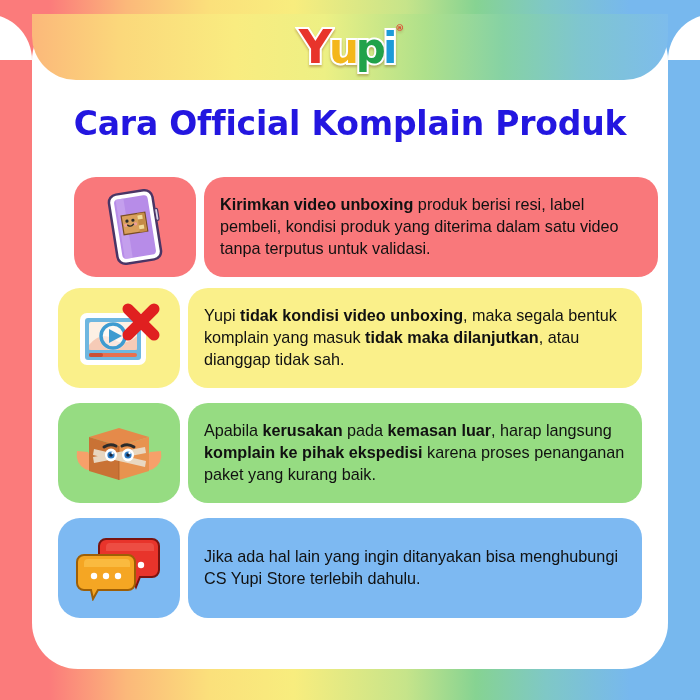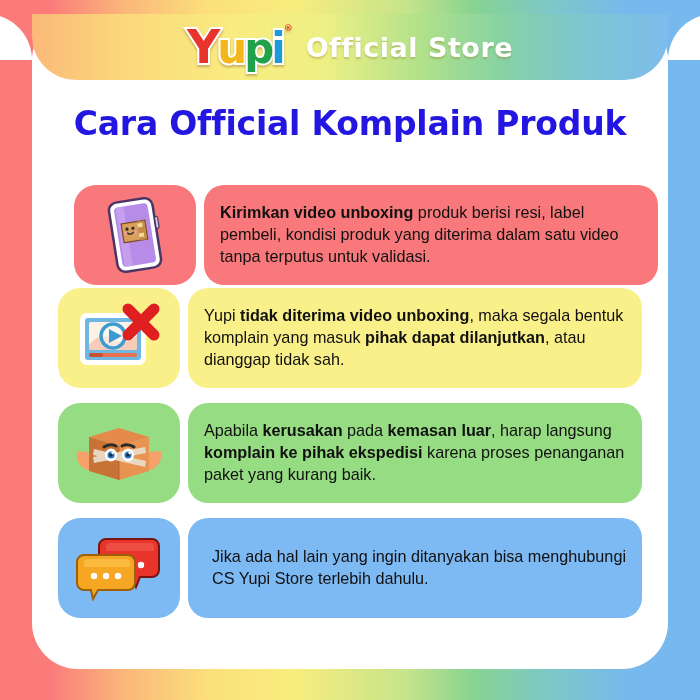--- a/index.html
+++ b/index.html
@@ -73,61 +73,60 @@
 
   
   #title{
     position:absolute;left:32px;top:104px;width:636px;text-align:center;
     font-family:"DejaVu Sans", sans-serif;font-weight:bold;
     font-size:33px;color:#2316E0;letter-spacing:-.2px;z-index:3;
   }
 
   
   .row{position:absolute;left:58px;width:584px;height:100px;display:flex;gap:8px;z-index:3;}
-  .row-1{top:185px;padding-left:16px;}
+  .row-1{top:177px;padding-left:16px;}
   .row-2{top:288px;}
   .row-3{top:403px;border-radius:21px;}
   .row-4{top:518px;}
   .icon-tile{
     width:122px;height:100px;border-radius:22px;flex:0 0 122px;
     display:flex;align-items:center;justify-content:center;
   }
   .text-panel{
     flex:1;border-radius:20px;display:flex;align-items:center;
     padding:0 16px;box-sizing:border-box;
   }
   .text-panel p{
     margin:0;font-family:"Liberation Sans", sans-serif;
     font-size:16.2px;line-height:1.34;color:#111111;
   }
   .text-panel b{font-weight:bold;}
   .c-pink{background:#F9787B;}
   .c-yellow{background:#FAF08A;}
   .c-green{background:#96DC82;}
   .c-blue{background:#7DB9F2;}
-  .pad-blue p{font-size:16.2px;margin-left:8px;}
+  .pad-blue p{font-size:16.2px;}
   svg{display:block;}
 </style>
 </head>
 <body>
 
 <div id="poster">
 
   <div id="card"></div>
   <div id="header-band"></div>
 
   <div id="header-inner">
     <div class="logo">
       <span class="l-y">Y</span>
         <span class="l-u">u</span>
         <span class="l-p">p</span>
         <span class="l-i">i</span>
         <span class="tm">®</span>
     </div>
-    <div class="store-text">Official Store</div>
   </div>
 
   <div id="title">Cara Official Komplain Produk</div>
 
   <div class="row row-1">
     <div class="icon-tile c-pink">
       <span>
         <svg width="64" height="78" viewBox="0 0 64 78">
           <g transform="rotate(-9 32 39)">
             <rect x="10" y="4" width="44" height="70" rx="8" fill="#ffffff" stroke="#4A3566" stroke-width="2.5"></rect>
@@ -168,21 +167,21 @@
           <circle cx="37" cy="35" r="12" fill="none" stroke="#3E9BD0" stroke-width="3.5"></circle>
           <path d="M33 28 l13 7 l-13 7 z" fill="#3E9BD0"></path>
           <g stroke="#E02020" stroke-width="11" stroke-linecap="round">
             <line x1="52" y1="8" x2="78" y2="34"></line>
             <line x1="78" y1="8" x2="52" y2="34"></line>
           </g>
         </svg>
       </span>
     </div>
     <div class="text-panel c-yellow">
-      <p><span>Yupi </span><b>tidak diterima video unboxing</b><span>, maka segala bentuk komplain yang masuk </span><b>pihak dapat dilanjutkan</b><span>, atau dianggap tidak sah.</span></p>
+      <p><span>Yupi </span><b>tidak kondisi video unboxing</b><span>, maka segala bentuk komplain yang masuk </span><b>tidak maka dilanjutkan</b><span>, atau dianggap tidak sah.</span></p>
     </div>
   </div>
 
   <div class="row row-3">
     <div class="icon-tile c-green">
       <span>
         <svg width="92" height="72" viewBox="0 0 92 72">
           <path d="M4 34 q-2 12 8 18 q6 3 9 -3 l-6 -14 z" fill="#F7A06A"></path>
           <path d="M88 34 q2 12 -8 18 q-6 3 -9 -3 l6 -14 z" fill="#F7A06A"></path>
           <path d="M16 20 l30 -9 l30 9 l-30 9 z" fill="#E58A4A"></path>

